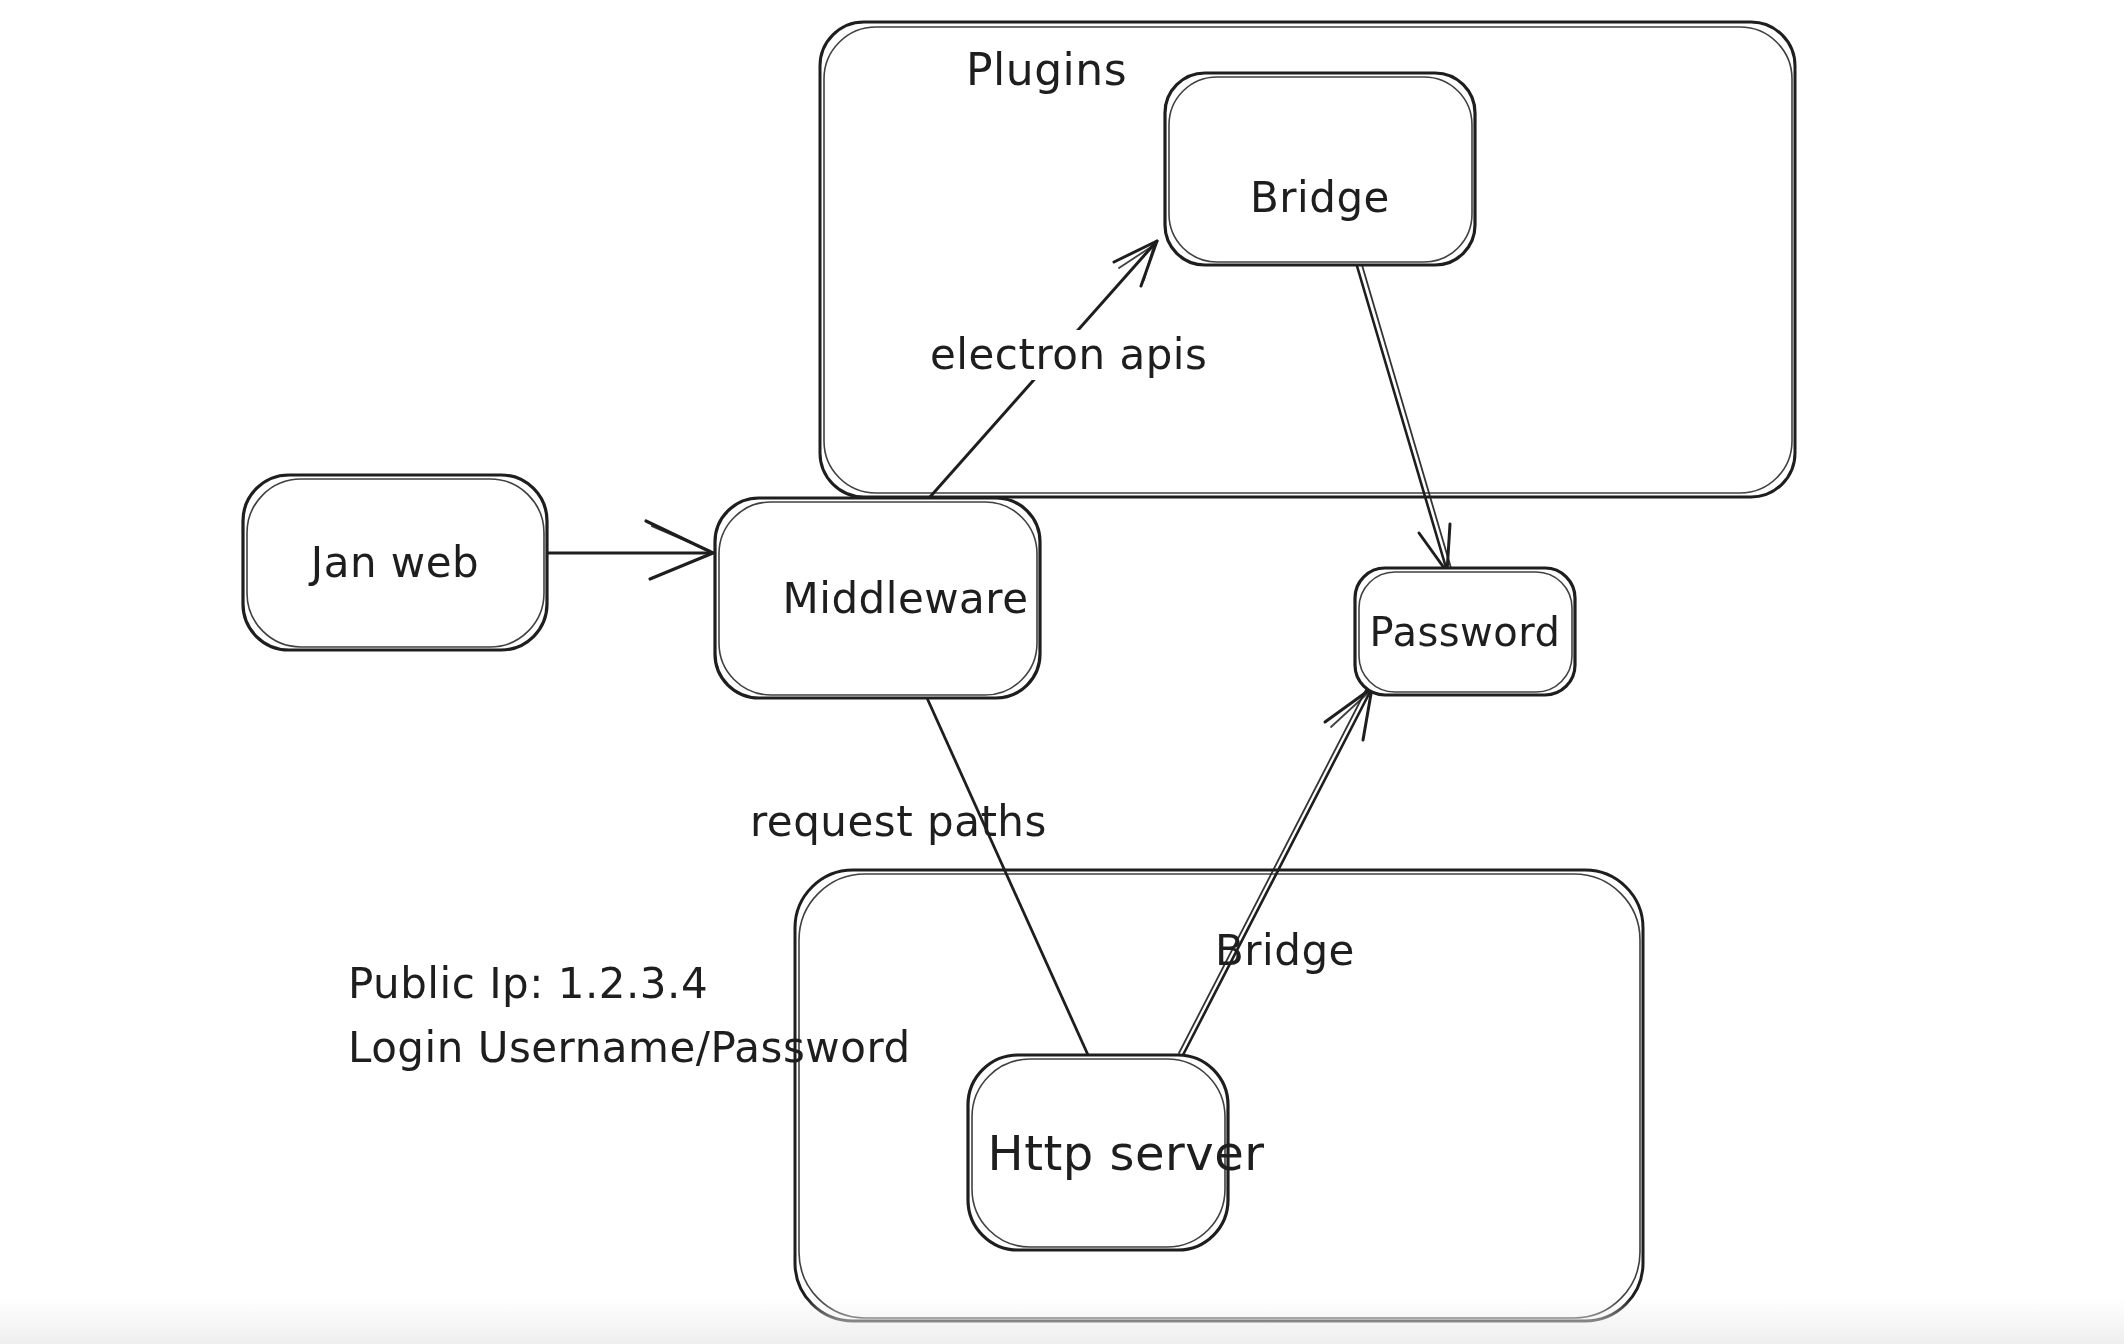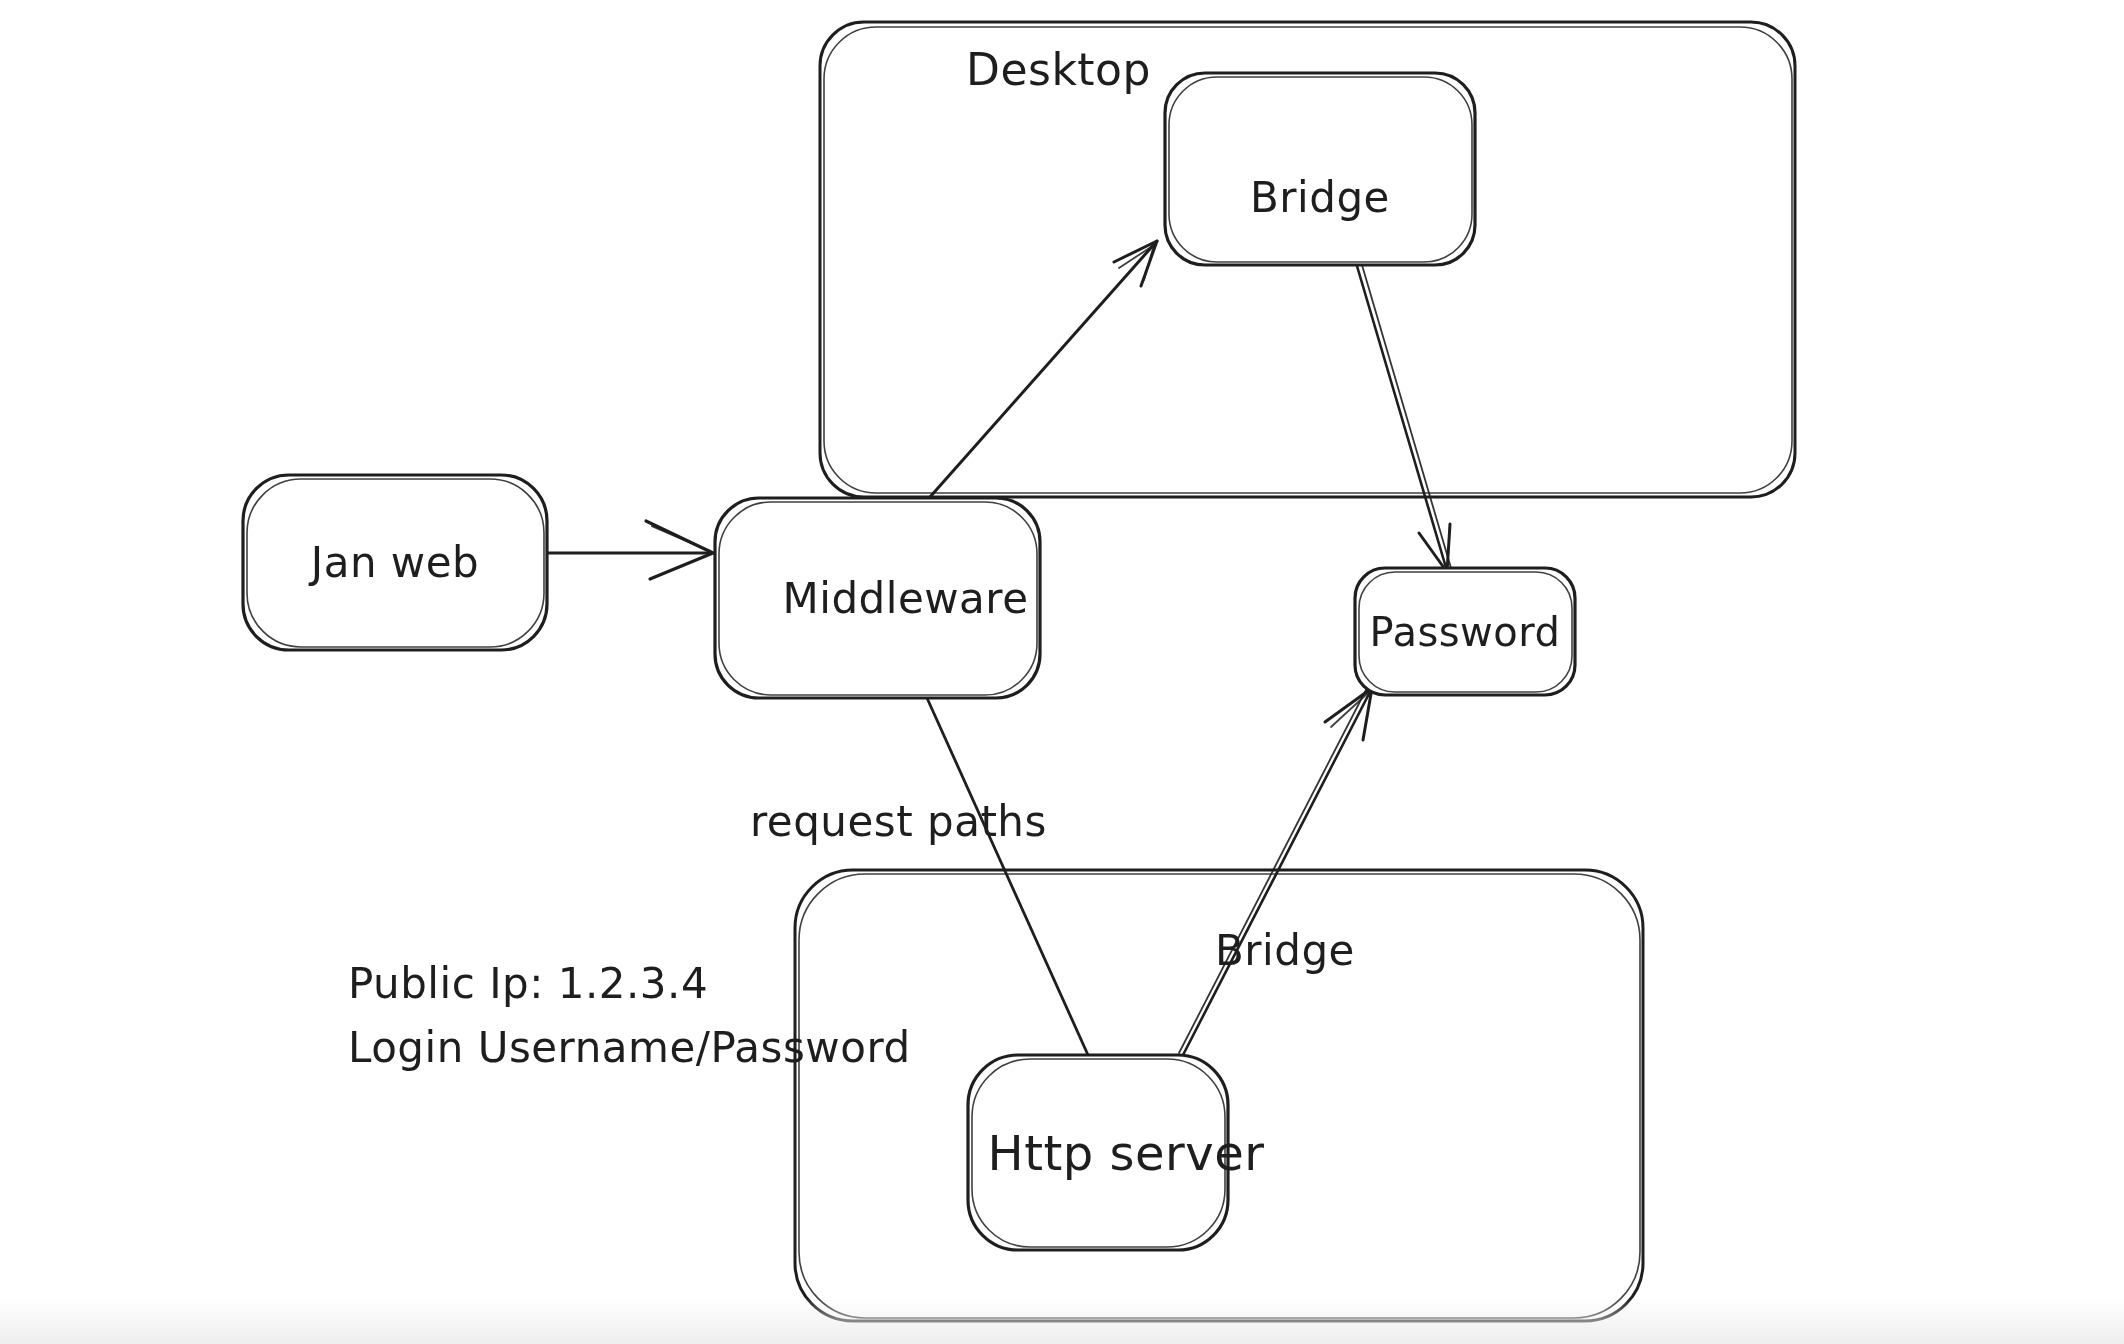--- a/index.html
+++ b/index.html
@@ -114,34 +114,35 @@
       <rect x="1355" y="568" width="220" height="127" rx="30" fill="#ffffff" stroke-width="3.2"></rect>
       <rect x="1359" y="572" width="213" height="120" rx="36" stroke-width="1.6" opacity="0.85"></rect>
     </g>
 
     <g>
       <rect x="968" y="1055" width="260" height="195" rx="50" fill="#ffffff" stroke-width="3.2"></rect>
       <rect x="972" y="1059" width="253" height="188" rx="58" stroke-width="1.6" opacity="0.85"></rect>
     </g>
   </svg>
 
-  <div class="lbl free-lbl" style="left:966px; top:46px; font-size:44px;">Desktop</div>
+  <div class="lbl free-lbl" style="left:966px; top:46px; font-size:44px;">Plugins</div>
 
   <div class="lbl free-lbl" style="left:1215px; top:928px; font-size:42px;">Bridge</div>
 
   <div class="lbl node-lbl" style="left:243px; top:475px; width:304px; height:175px; font-size:42px;">Jan web</div>
 
   <div class="lbl node-lbl" style="left:715px; top:498px; width:325px; height:200px; font-size:42px;margin-left:28px;">Middleware</div>
 
   <div class="lbl node-lbl" style="left:1165px; top:73px; width:310px; height:248px; font-size:42px;">Bridge</div>
 
   <div class="lbl node-lbl" style="left:1355px; top:568px; width:220px; height:127px; font-size:40px;">Password</div>
 
   <div class="lbl node-lbl" style="left:1020px; top:1055px; width:212px; height:195px; font-size:48px;">Http server</div>
 
+  <div class="lbl free-lbl masked" style="left:922px; top:330px; font-size:42px;">electron apis</div>
 
   <div class="lbl free-lbl" style="left:750px; top:783px; font-size:42px;margin-top:16px;">request paths</div>
 
   <div class="lbl annotation" style="left:348px; top:952px; font-size:42px;">
     <div>Public Ip: 1.2.3.4</div>
     <div>Login Username/Password</div>
   </div>
 
   <div class="bottom-fade"></div>
 </div>

